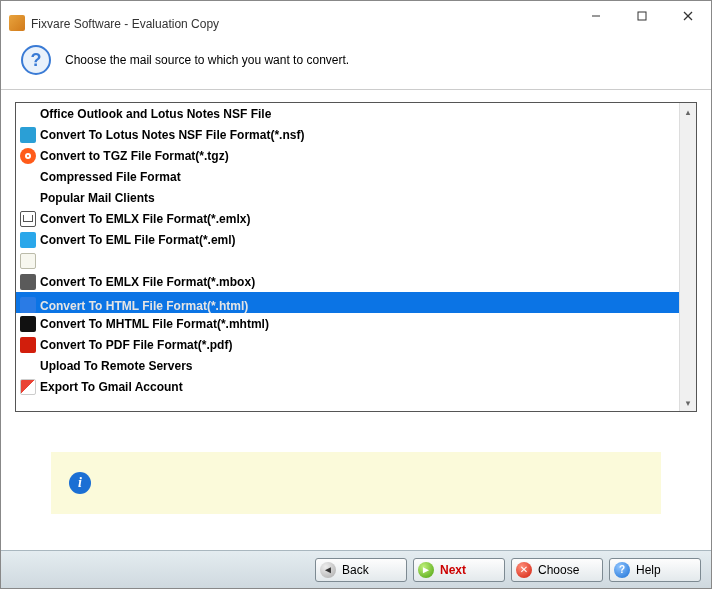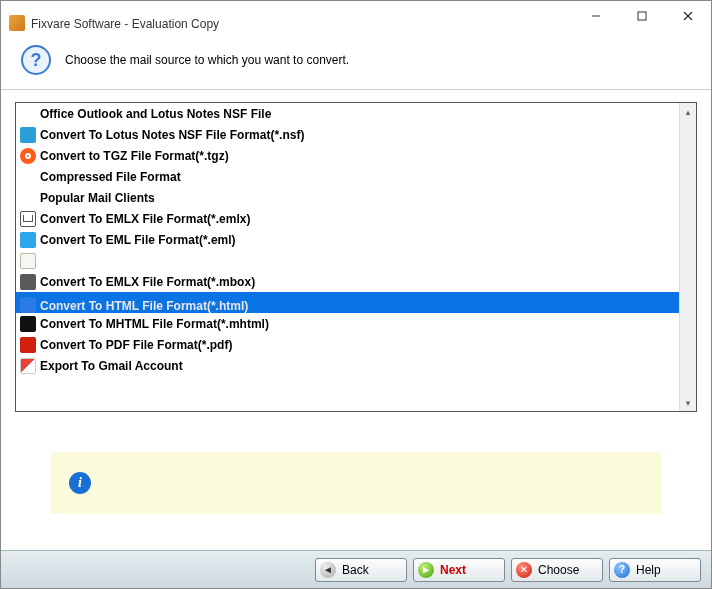--- a/index.html
+++ b/index.html
@@ -142,20 +142,24 @@
               <span class="ic ic-mhtml"></span>
             </span>
             <span>Convert To MHTML File Format(*.mhtml)</span>
           </div>
           <div class="row">
             <span class="icon">
               <span class="ic ic-pdf"></span>
             </span>
             <span>Convert To PDF File Format(*.pdf)</span>
           </div>
+          <div class="row header-row">
+            <span class="icon"></span>
+            <span>Upload To Remote Servers</span>
+          </div>
           <div class="row">
             <span class="icon">
               <span class="ic ic-gmail"></span>
             </span>
             <span>Export To Gmail Account</span>
           </div>
         </div>
       <div class="scrollbar">
         <div class="scroll-up">▴</div>
         <div style="flex:1"></div>

